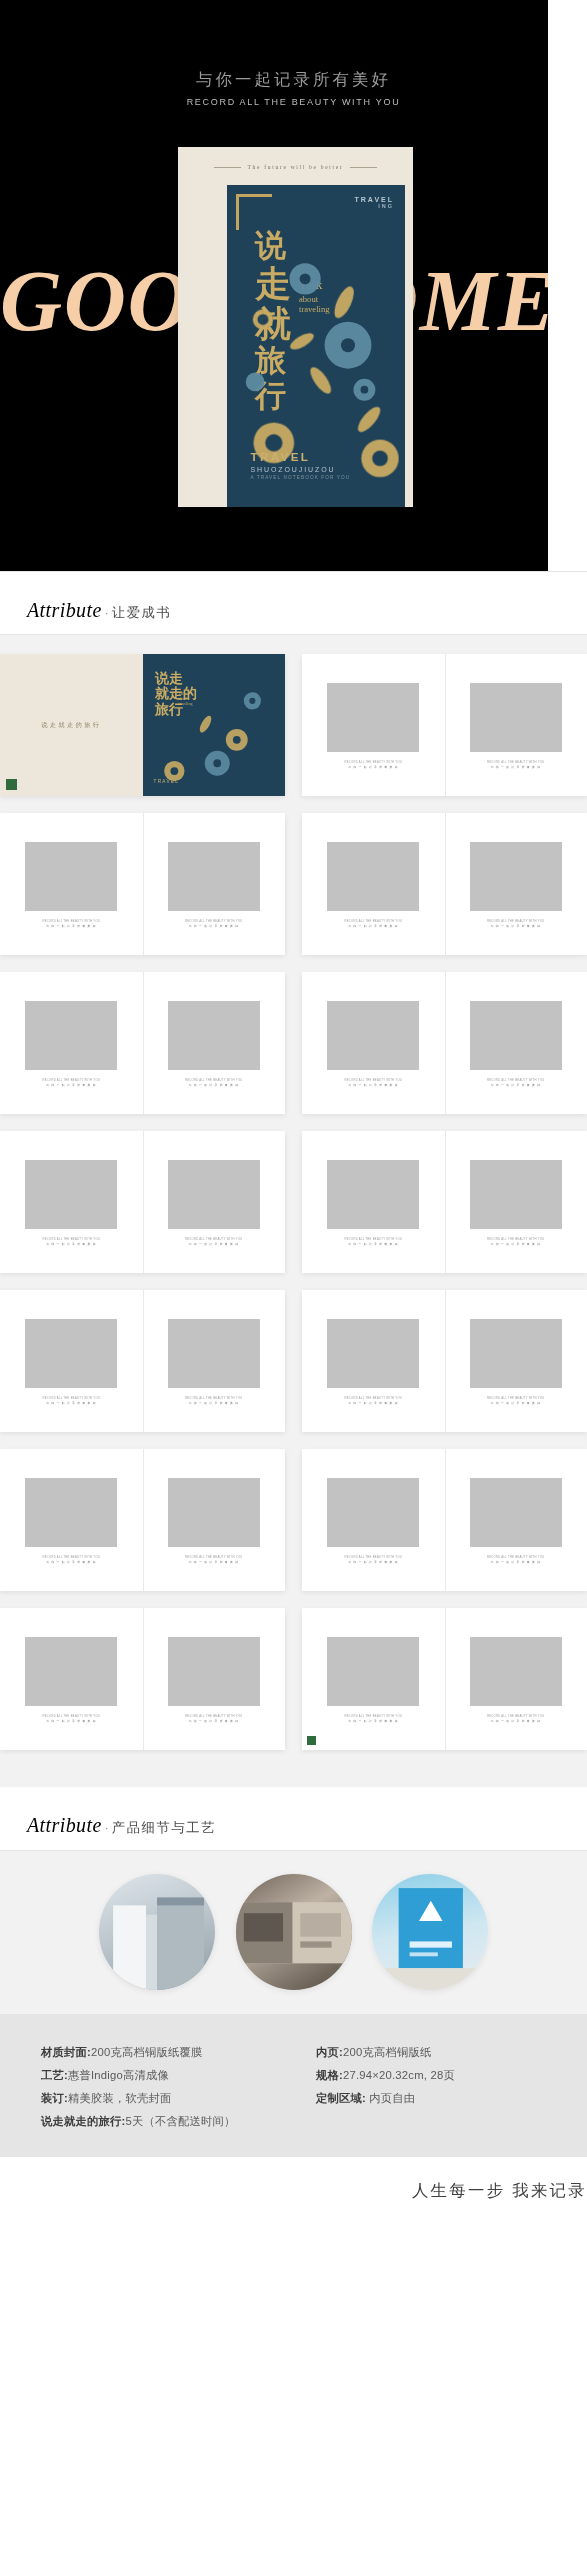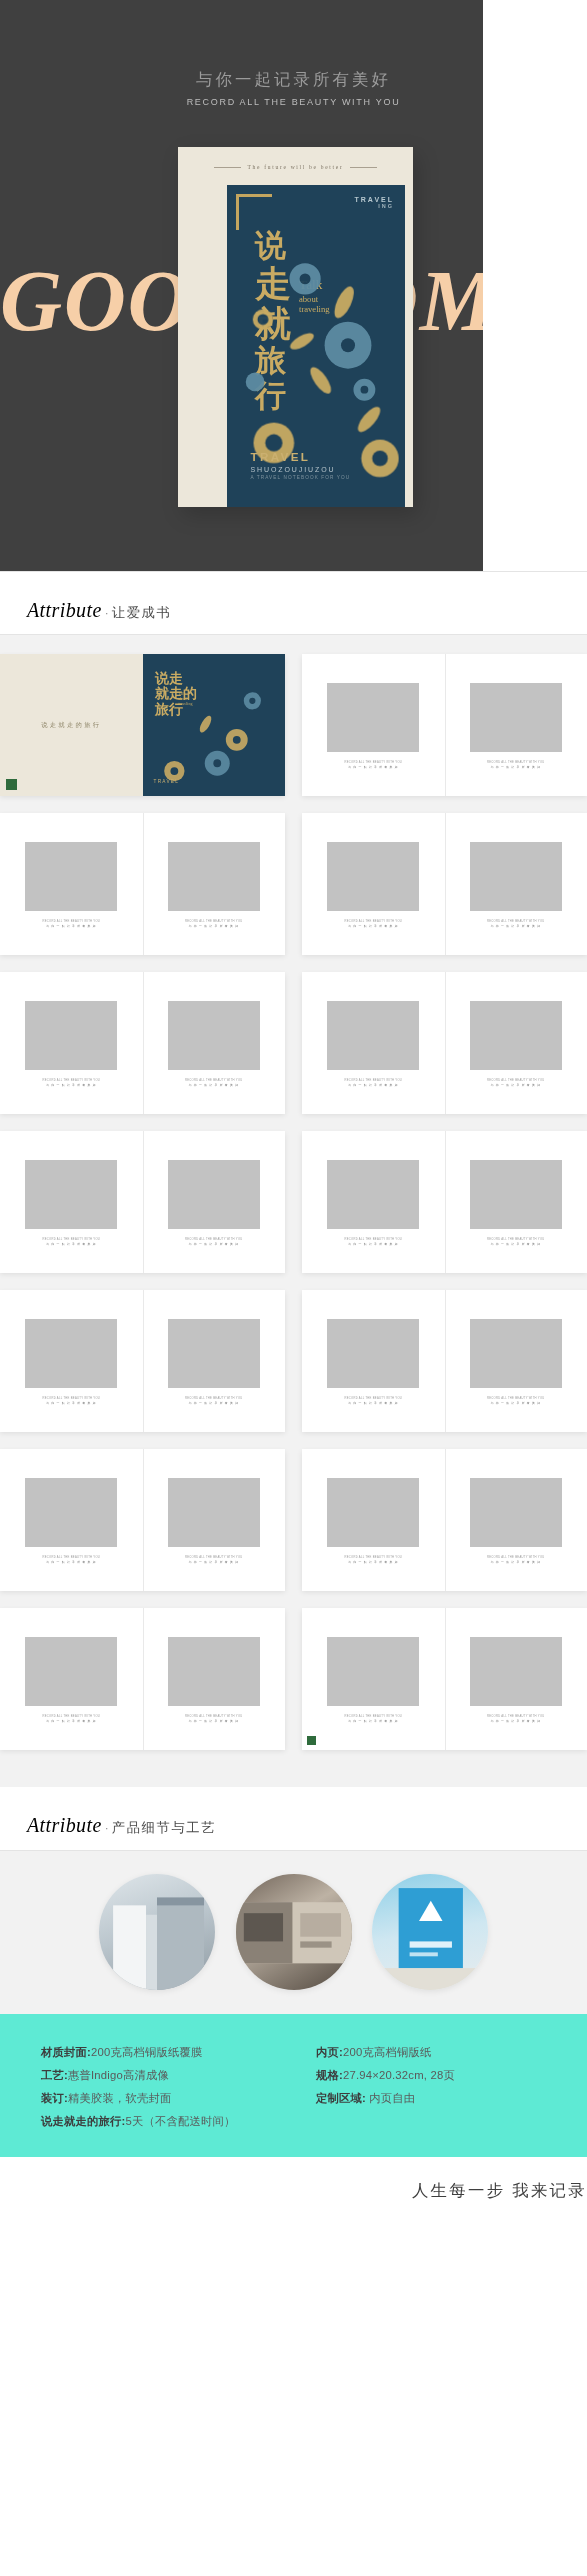--- a/index.html
+++ b/index.html
@@ -7,23 +7,23 @@
   body {
     font-family: "Liberation Sans", "DejaVu Sans", sans-serif;
     background: #ffffff;
     width: 587px;
     overflow-x: hidden;
   }
   .page { width: 587px; position: relative; }
 
   
   .hero {
-    width: 483px;
+    width: 548px;
     height: 571px;
-    background: #404040;
+    background: #000000;
     position: relative;
     overflow: hidden;
   }
   .hero-title {
     position: absolute;
     top: 69px; left: 0; width: 587px;
     text-align: center;
     font-size: 16.4px;
     letter-spacing: 3.1px;
     color: #9b9b9b;
@@ -232,21 +232,21 @@
     width: 116px; height: 116px; border-radius: 50%;
     overflow: hidden; position: relative;
     box-shadow: 0 1.6px 6.3px rgba(0,0,0,0.08);
   }
   .circ.c1 { background: linear-gradient(160deg,#dfe6ea 0%,#bcc7ce 45%,#8e9aa2 100%); }
   .circ.c2 { background: linear-gradient(150deg,#6e6257 0%,#bdb2a4 40%,#51483f 100%); }
   .circ.c3 { background: linear-gradient(170deg,#8fd0e8 0%,#cfe7f1 50%,#e8ecee 100%); }
 
   
   .specs {
-    background: #5eead4;
+    background: #e5e5e5;
     padding: 27px 0 23.5px 41px;
     display: flex;
     gap: 17px;
   }
   .spec-col { flex: 0 0 auto; }
   .spec-col.left { width: 258px; }
   .spec-line {
     font-size: 11.3px;
     color: #5a5a5a;
     line-height: 2.05;

